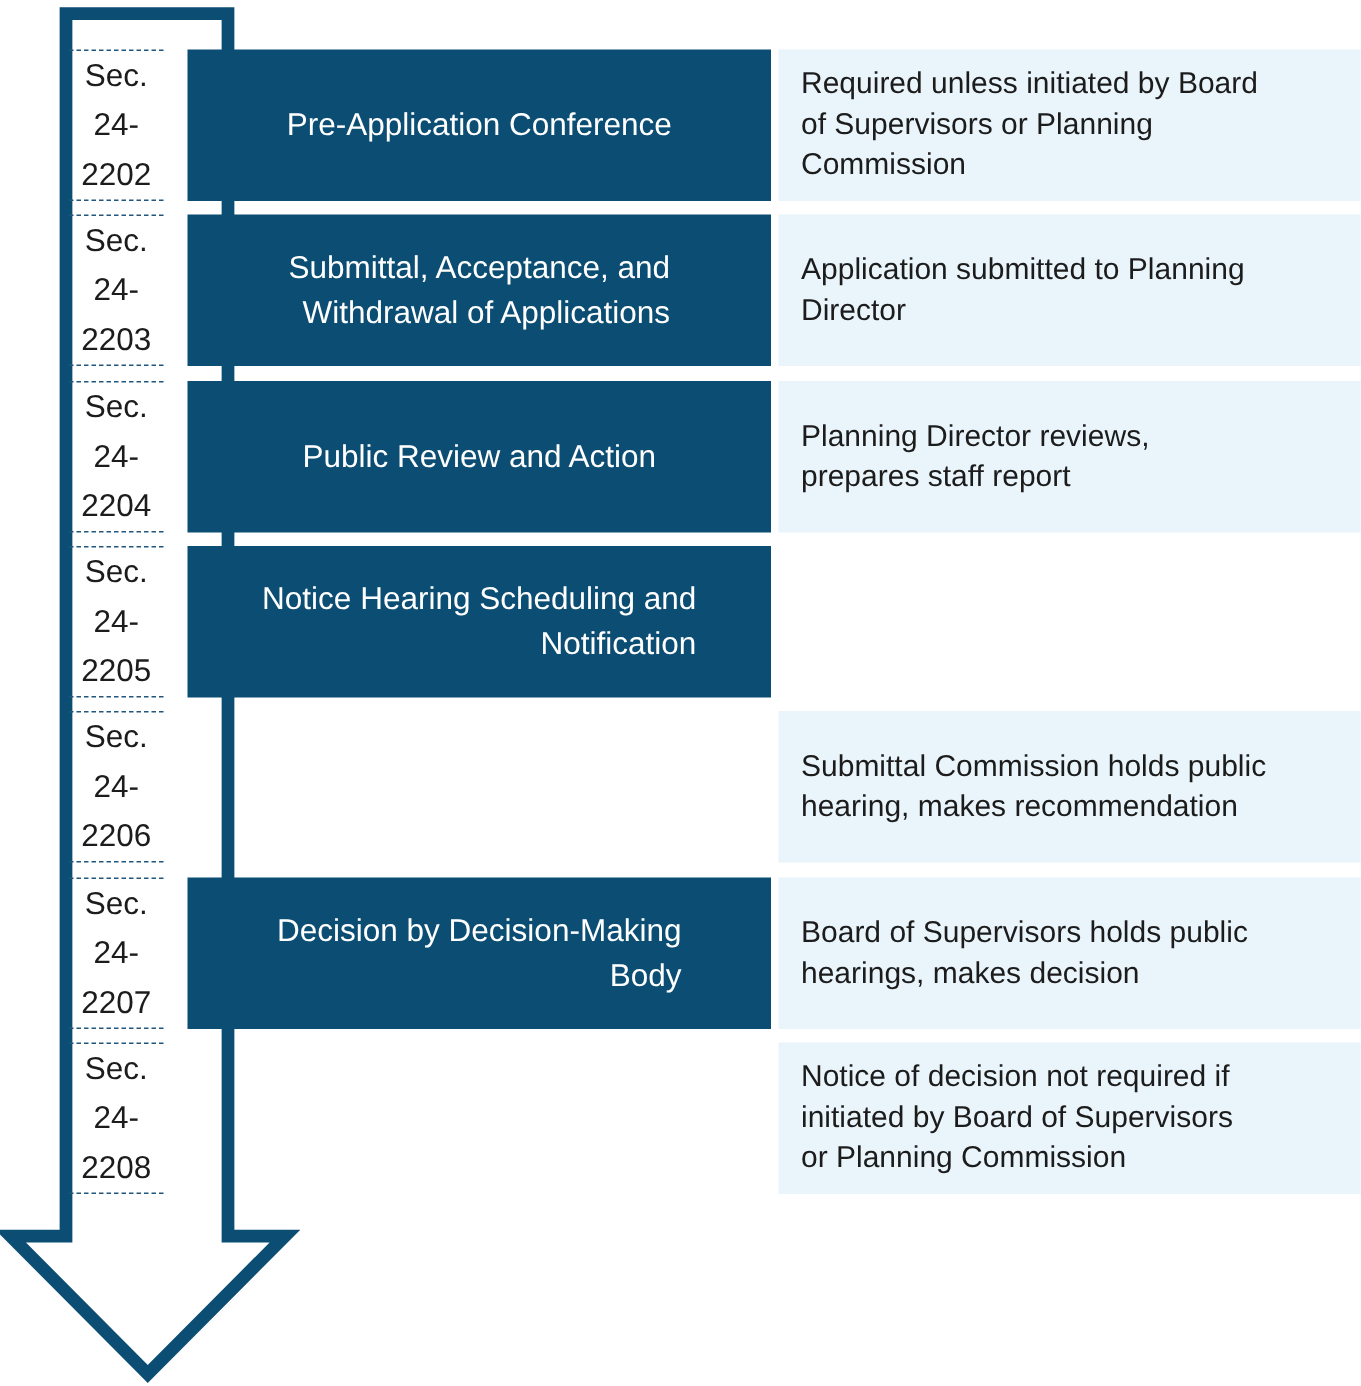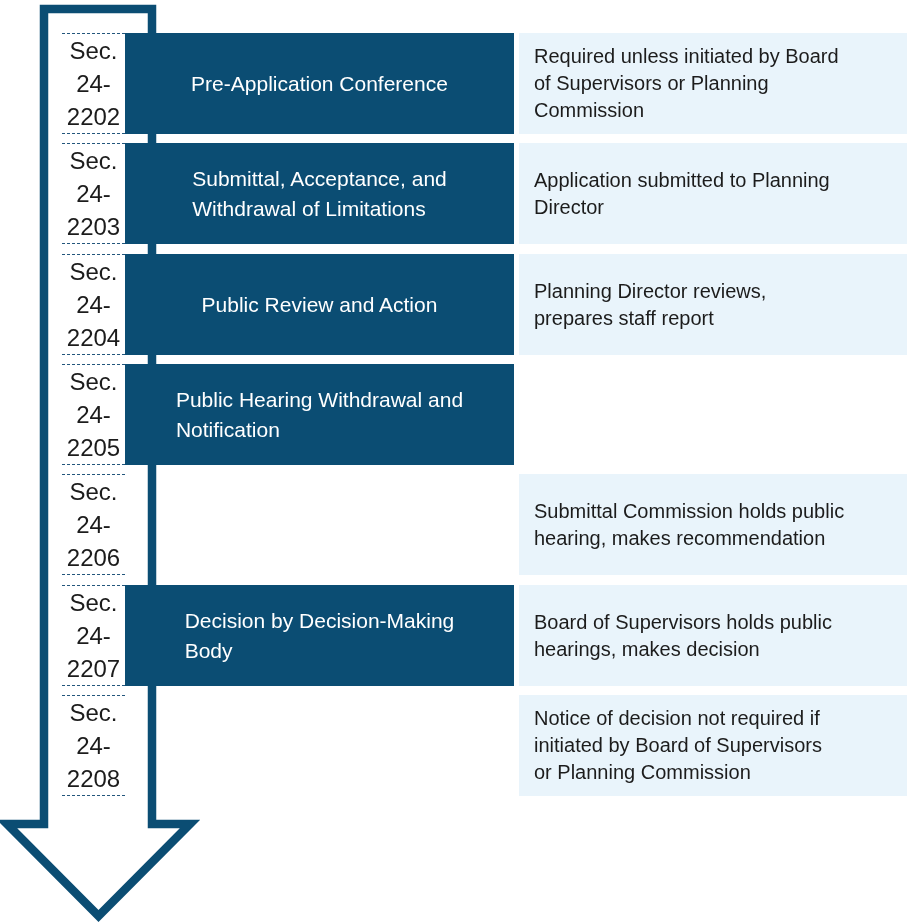--- a/index.html
+++ b/index.html
@@ -10,31 +10,31 @@
     --white:#FFFFFF;
   }
   html,body{margin:0;padding:0;}
   body{
     width:907px;height:924px;position:relative;background:var(--white);
     font-family:"Liberation Sans", sans-serif;overflow:hidden;
   }
   .arrow-svg{position:absolute;left:0;top:0;z-index:1;}
   .row{position:absolute;left:0;width:907px;height:101px;z-index:2;}
   .section-label{
-    position:absolute;left:62px;width:63px;height:101px;box-sizing:border-box;
+    position:absolute;left:46px;width:63px;height:101px;box-sizing:border-box;
     border-top:1px dashed var(--dash-color);
     border-bottom:1px dashed var(--dash-color);
     display:flex;align-items:center;justify-content:center;text-align:center;
-    font-size:24px;line-height:33px;color:var(--text-dark);
+    font-size:21px;line-height:33px;color:var(--text-dark);
     white-space:pre-line;
   }
   .title-box{
     position:absolute;left:125px;width:389px;height:101px;box-sizing:border-box;
     background:var(--dark-blue);color:var(--white);
-    display:flex;align-items:center;justify-content:center;text-align:left;
+    display:flex;align-items:center;justify-content:center;text-align:right;
     font-size:21px;line-height:30px;padding:0 12px;
     white-space:pre-line;
   }
   .desc-box{
     position:absolute;left:519px;width:402px;height:101px;box-sizing:border-box;
     background:var(--light-blue);color:var(--text-dark);
     display:flex;align-items:center;text-align:left;
     font-size:20px;line-height:27px;padding:0 2px 0 15px;
     white-space:pre-line;
   }
@@ -56,39 +56,39 @@
     <div class="desc-box">Required unless initiated by Board
 of Supervisors or Planning
 Commission</div>
   </div>
 
   <div class="row" style="top:143px">
     <div class="section-label">Sec.
 24-
 2203</div>
     <div class="title-box">Submittal, Acceptance, and
-Withdrawal of Limitations</div>
+Withdrawal of Applications</div>
     <div class="desc-box">Application submitted to Planning
 Director</div>
   </div>
 
   <div class="row" style="top:254px">
     <div class="section-label">Sec.
 24-
 2204</div>
     <div class="title-box">Public Review and Action</div>
     <div class="desc-box">Planning Director reviews,
 prepares staff report</div>
   </div>
 
   <div class="row" style="top:364px">
     <div class="section-label">Sec.
 24-
 2205</div>
-    <div class="title-box">Public Hearing Withdrawal and
+    <div class="title-box">Notice Hearing Scheduling and
 Notification</div>
   </div>
 
   <div class="row" style="top:474px">
     <div class="section-label">Sec.
 24-
 2206</div>
     <div class="desc-box">Submittal Commission holds public
 hearing, makes recommendation</div>
   </div>

